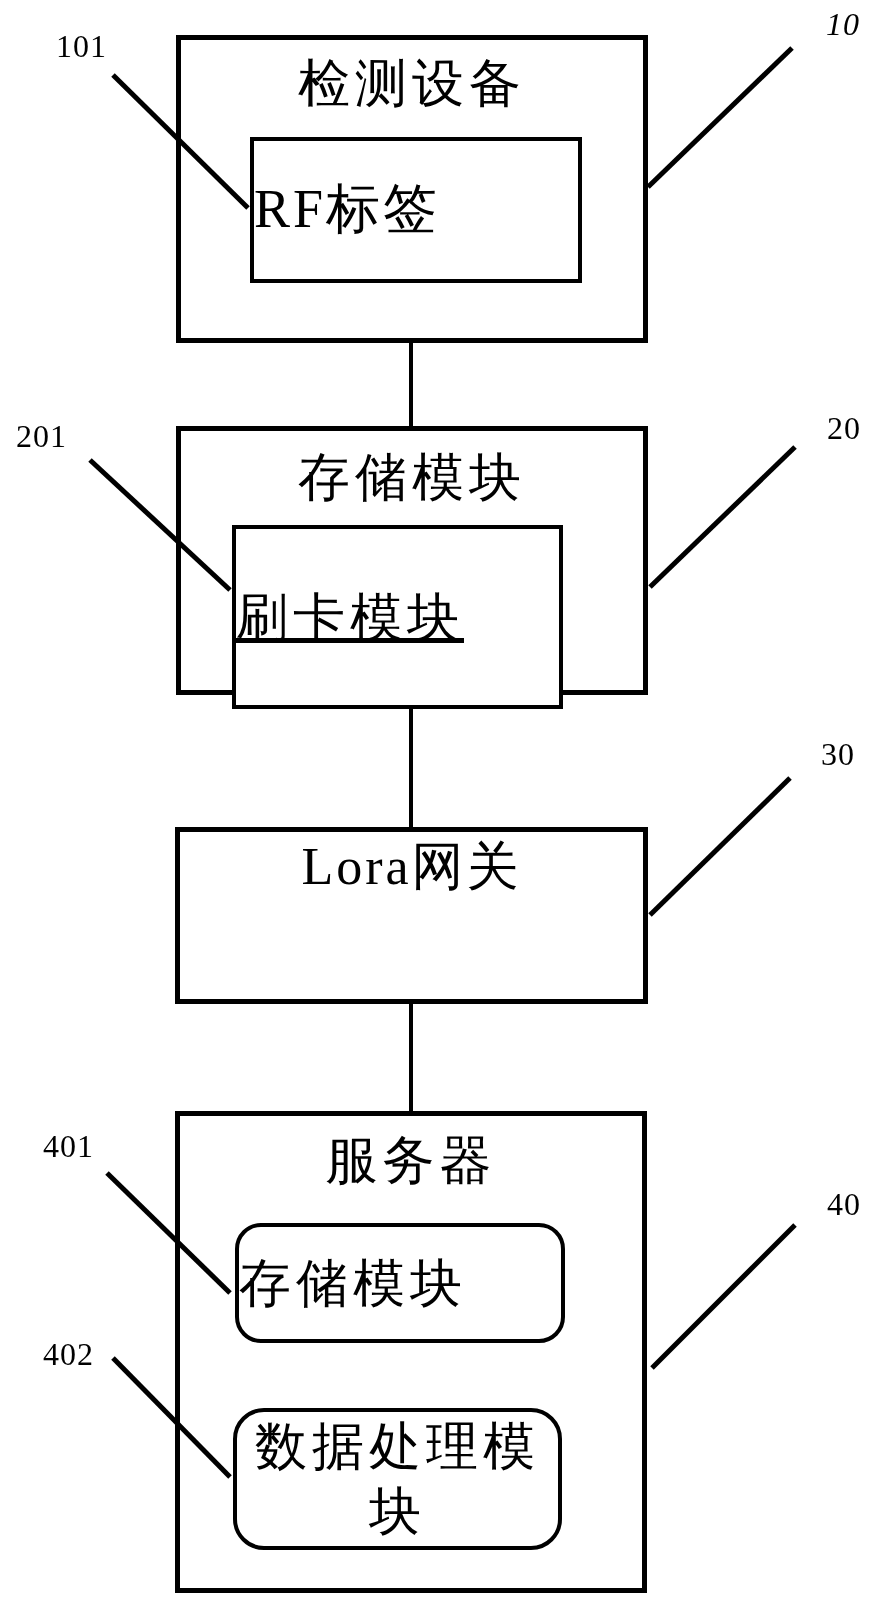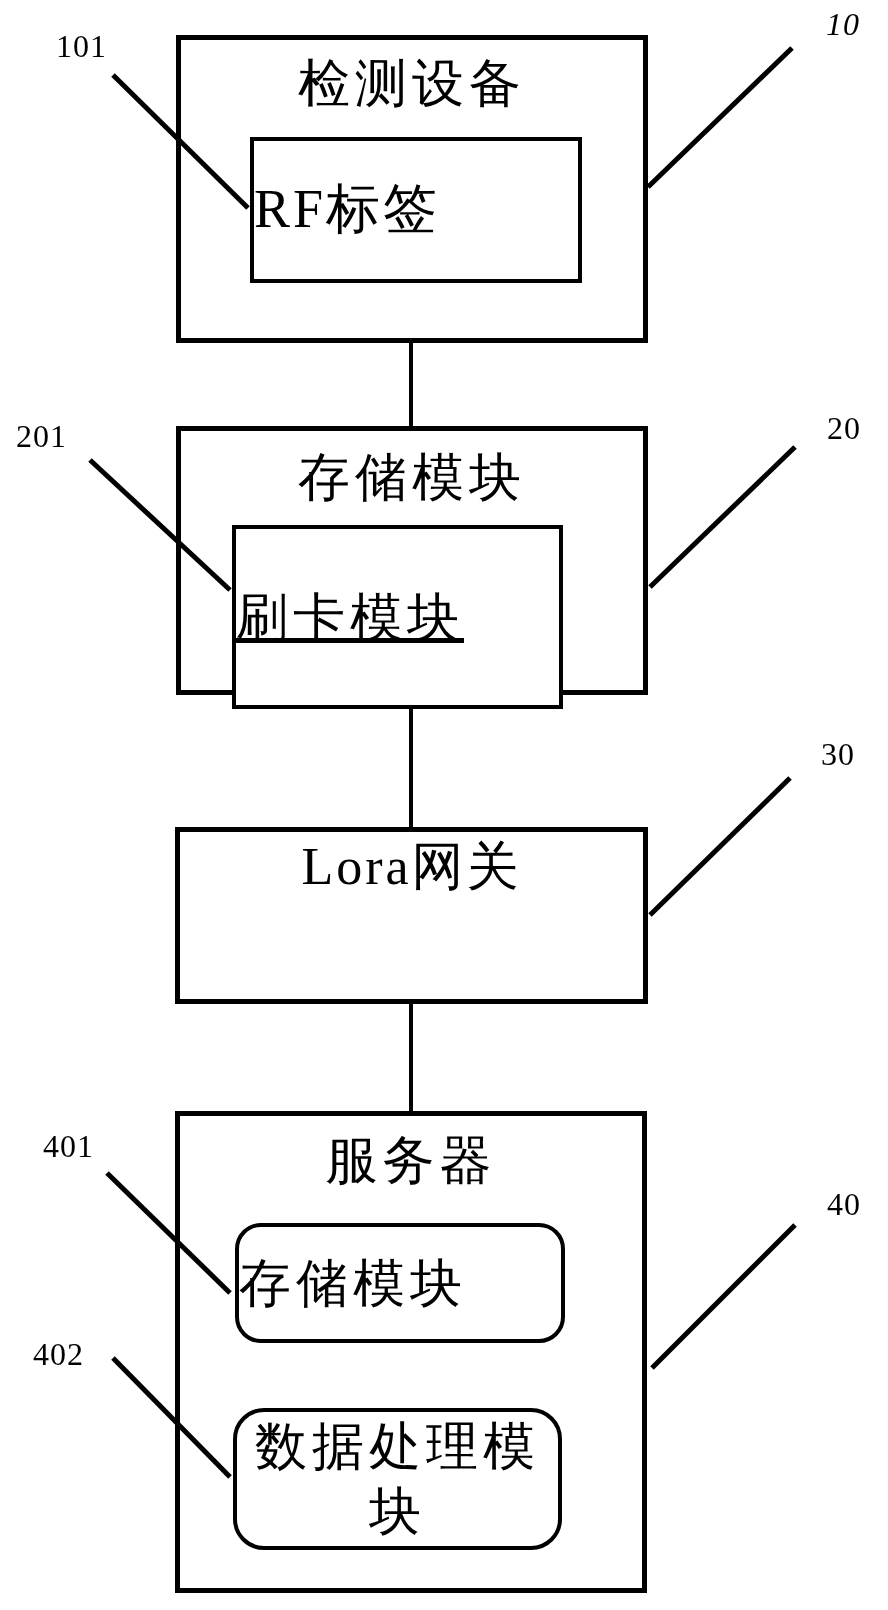--- a/index.html
+++ b/index.html
@@ -75,21 +75,21 @@
     </div>
   </div>
 
   <div class="ref-label" style="left:56px;top:30px;">101</div>
   <div class="ref-label" style="left:826px;top:8px;font-style:italic;">10</div>
   <div class="ref-label" style="left:16px;top:412px;margin-top:8px;">201</div>
   <div class="ref-label" style="left:827px;top:412px;">20</div>
   <div class="ref-label" style="left:821px;top:738px;">30</div>
   <div class="ref-label" style="left:43px;top:1130px;font-family:Liberation Serif, serif;">401</div>
   <div class="ref-label" style="left:827px;top:1188px;">40</div>
-  <div class="ref-label" style="left:33px;top:1338px;">402</div>
+  <div class="ref-label" style="left:43px;top:1338px;">402</div>
 
   <svg id="leader-overlay" viewBox="0 0 888 1610" xmlns="http://www.w3.org/2000/svg">
     <line x1="113" y1="75" x2="248" y2="208"></line>
     <line x1="648" y1="187" x2="792" y2="48"></line>
     <line x1="90" y1="460" x2="230" y2="590"></line>
     <line x1="650" y1="587" x2="795" y2="447"></line>
     <line x1="650" y1="915" x2="790" y2="778"></line>
     <line x1="107" y1="1173" x2="230" y2="1293"></line>
     <line x1="652" y1="1368" x2="795" y2="1225"></line>
     <line x1="113" y1="1358" x2="230" y2="1477"></line>

